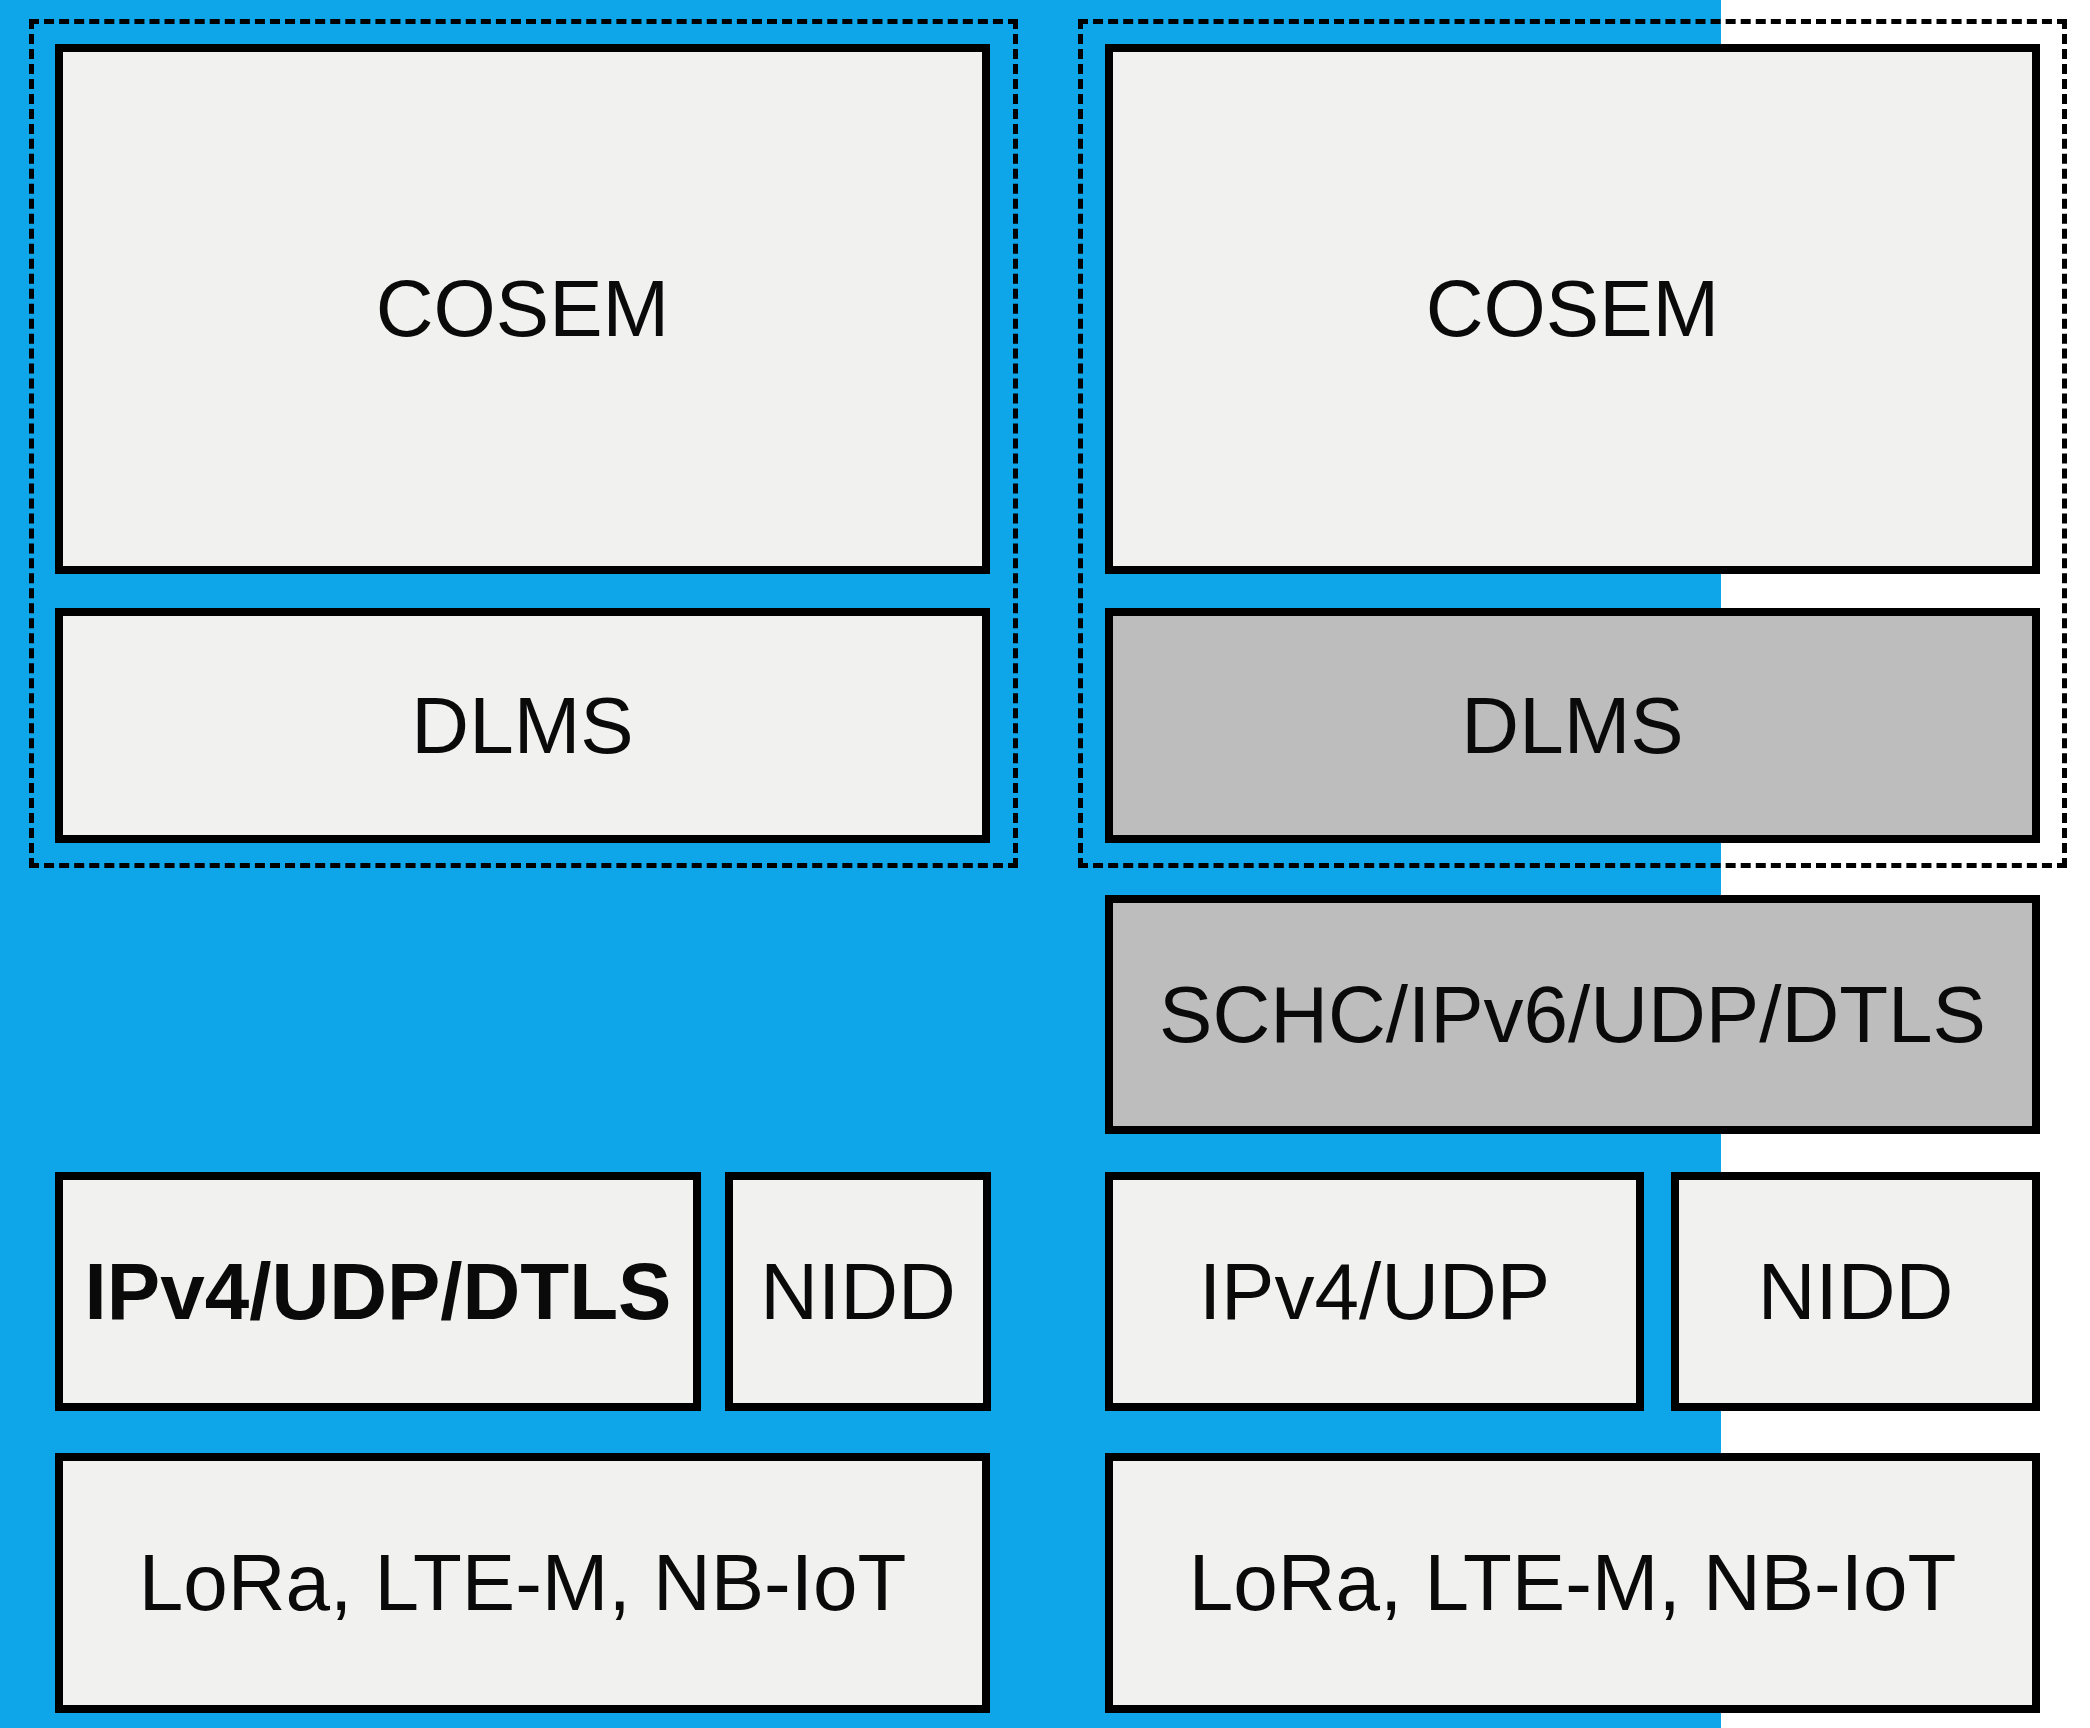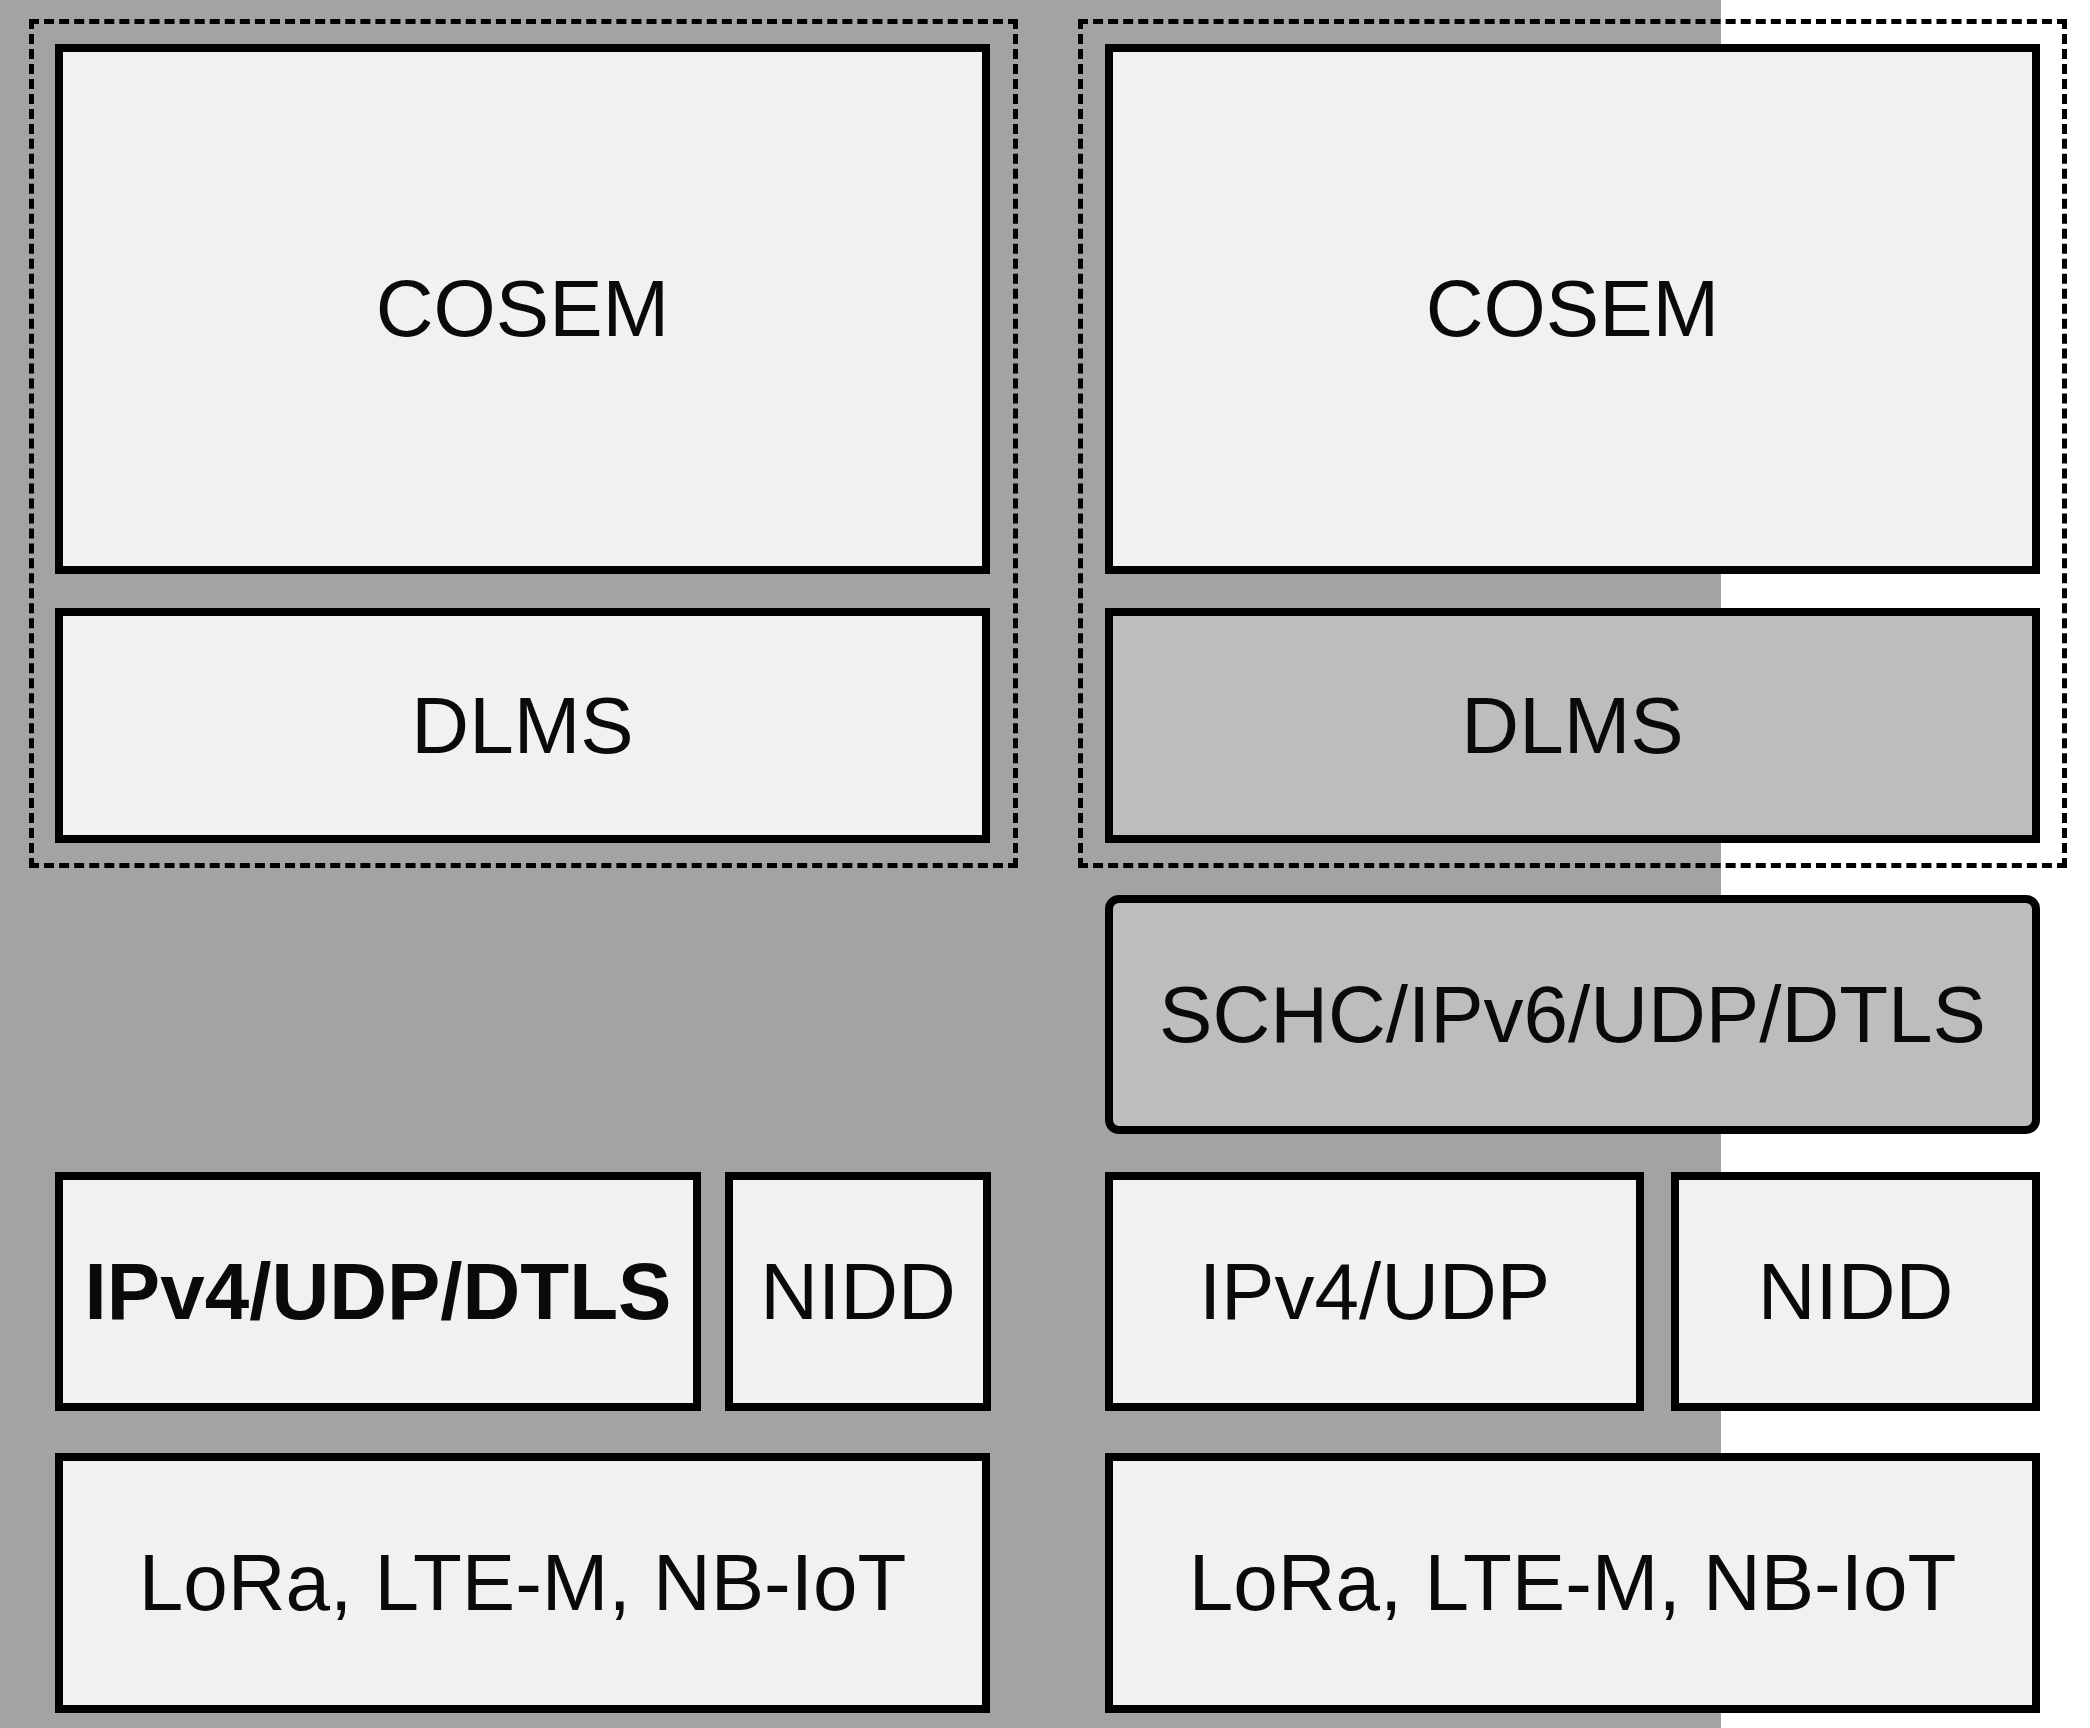--- a/index.html
+++ b/index.html
@@ -4,21 +4,21 @@
 <style>
   html, body {
     margin: 0;
     padding: 0;
     background: #ffffff;
   }
   #canvas {
     position: relative;
     width: 1721px;
     height: 1728px;
-    background: #a3a3a3;
+    background: #0ea5e9;
     font-family: "Liberation Sans", sans-serif;
     color: #0a0a0a;
   }
   .box {
     position: absolute;
     box-sizing: border-box;
     border: 8.6px solid #000000;
     background: #f1f1f0;
     display: flex;
     align-items: center;
@@ -41,21 +41,21 @@
   #l-cosem  { left: 55px;   top: 44px;   width: 935px;  height: 530px; }
   #l-dlms   { left: 55px;   top: 608px;  width: 935px;  height: 235px; }
   #l-ipv4   { left: 55px;   top: 1172px; width: 646px;  height: 239px; font-weight: bold; }
   #l-nidd   { left: 725px;  top: 1172px; width: 266px;  height: 239px; }
   #l-phy    { left: 55px;   top: 1453px; width: 935px;  height: 260px; }
 
   
   #r-group  { left: 1078px; top: 19px;   width: 989px; height: 849px; }
   #r-cosem  { left: 1105px; top: 44px;   width: 935px;  height: 530px; }
   #r-dlms   { left: 1105px; top: 608px;  width: 935px;  height: 235px; }
-  #r-schc   { left: 1105px; top: 895px;  width: 935px;  height: 239px; border-radius: 14px; }
+  #r-schc   { left: 1105px; top: 895px;  width: 935px;  height: 239px; }
   #r-ipv4   { left: 1105px; top: 1172px; width: 539px;  height: 239px; align-items: center; }
   #r-nidd   { left: 1671px; top: 1172px; width: 369px;  height: 239px; }
   #r-phy    { left: 1105px; top: 1453px; width: 935px;  height: 260px; }
 </style>
 </head>
 <body>
 
 <div id="canvas">
 
   <div class="dashed-group" id="l-group"></div>

